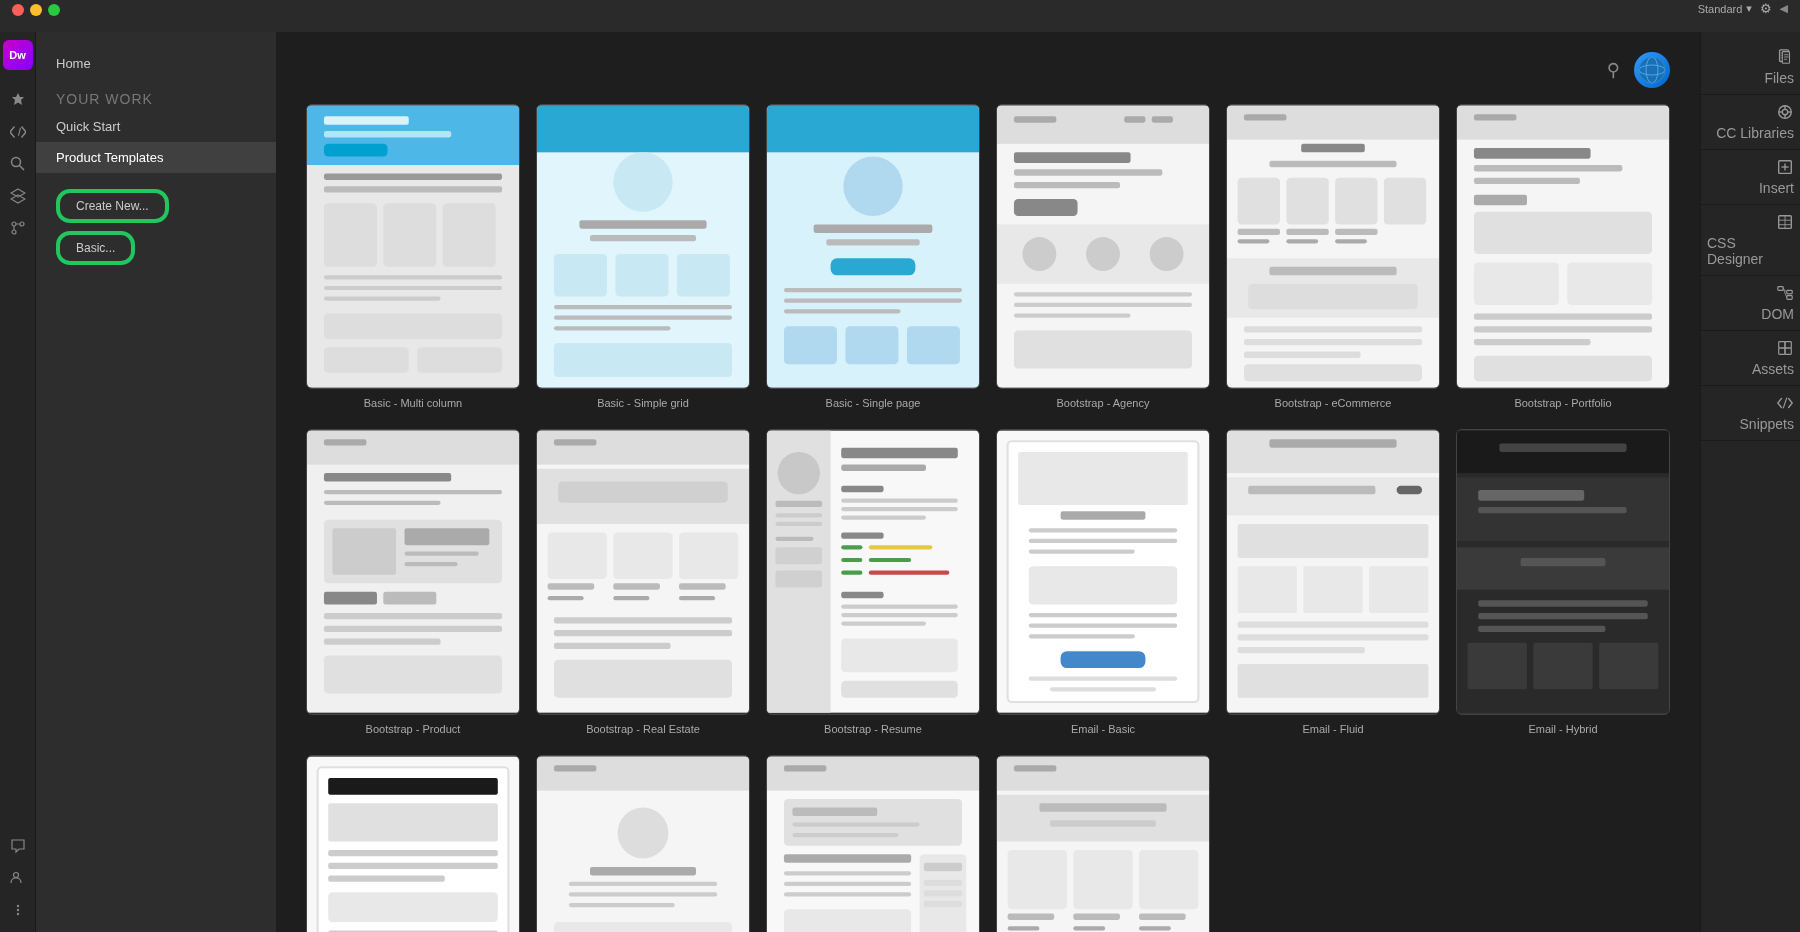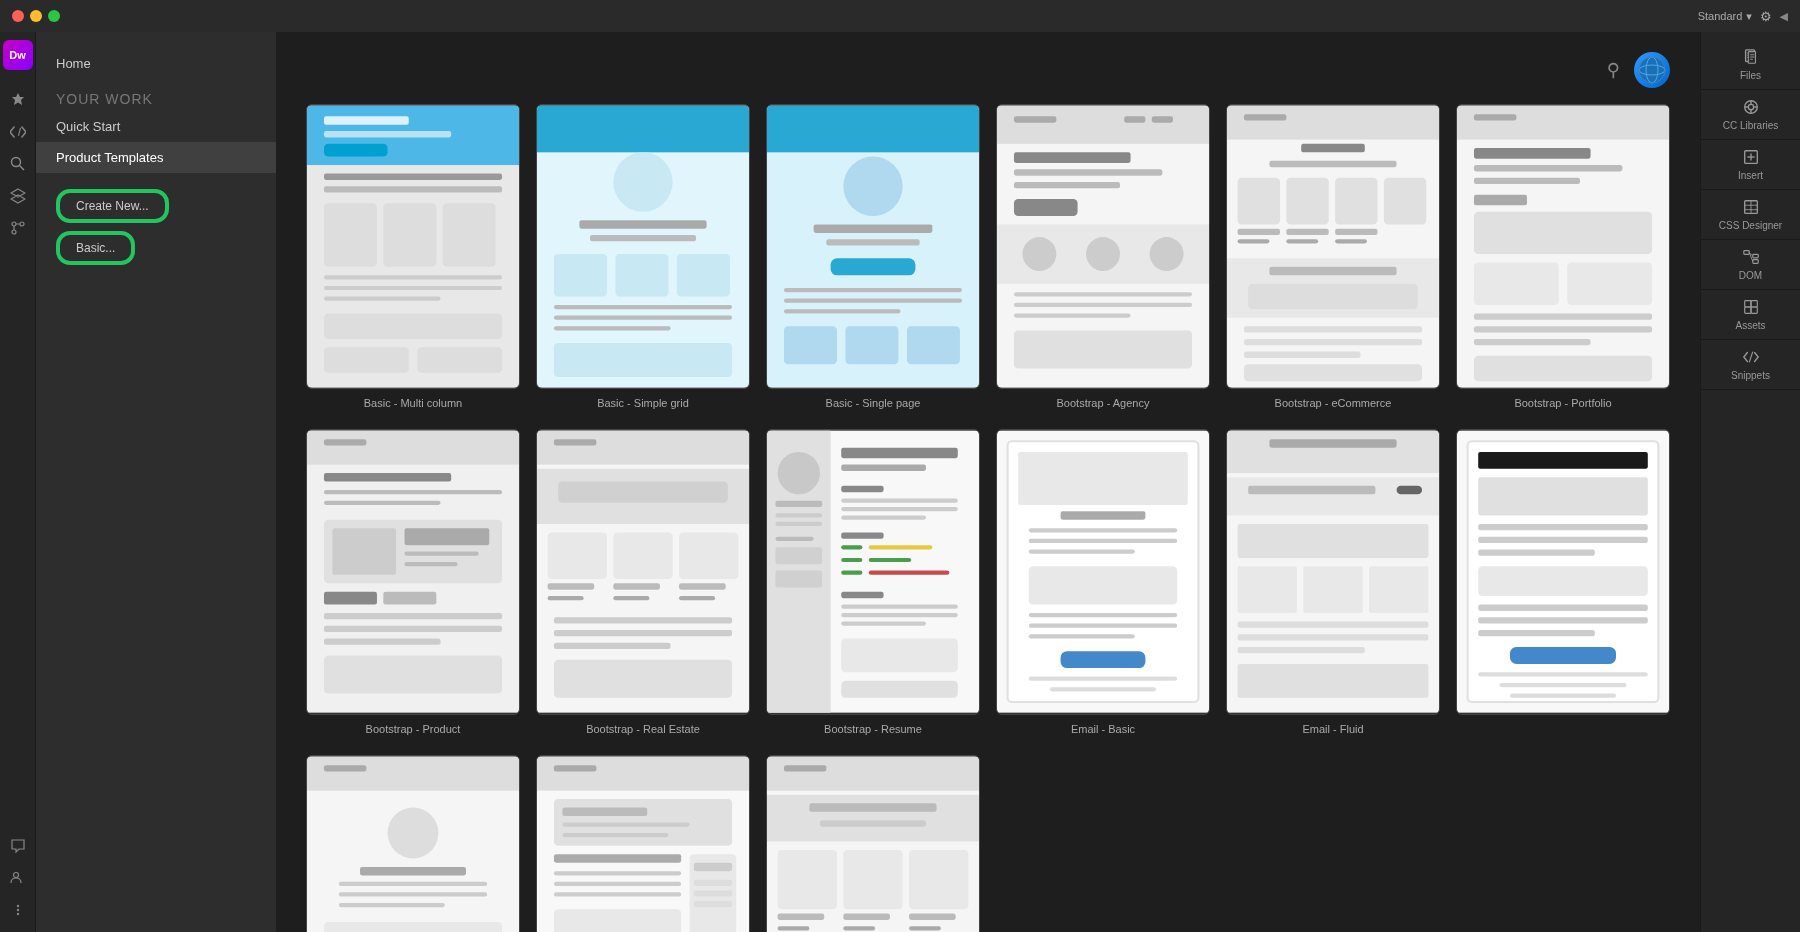--- a/index.html
+++ b/index.html
@@ -13,21 +13,21 @@
       overflow: hidden;
       display: flex;
       flex-direction: column;
     }
 
     
     .titlebar {
       height: 28px;
       background: #2a2a2a;
       display: flex;
-      align-items: center;
+      align-items: flex-end;
       padding: 16px 12px;
       -webkit-app-region: drag;
       flex-shrink: 0;
       position: relative;
     }
     .traffic-lights {
       display: flex;
       gap: 6px;
       align-items: center;
     }
@@ -152,25 +152,25 @@
       background: #252525;
       flex-shrink: 0;
       border-left: 1px solid #1a1a1a;
       display: flex;
       flex-direction: column;
       padding: 8px 0;
     }
     .right-panel-item {
       display: flex;
       flex-direction: column;
-      align-items: center;
+      align-items: flex-end;
       padding: 8px 6px;
       cursor: pointer;
       color: #999;
-      font-size: 10px;
+      font-size: 14px;
       gap: 4px;
       border-bottom: 1px solid #1a1a1a;
     }
     .right-panel-item svg { width: 18px; height: 18px; fill: currentColor; }
     .avatar {
       width: 36px;
       height: 36px;
       border-radius: 50%;
       background: linear-gradient(135deg, #3399ff, #0066cc);
       display: flex;
@@ -559,20 +559,39 @@
     <rect x="67" y="64" width="28" height="22" rx="1" fill="#e8e8e8"></rect>
     <rect x="5" y="90" width="90" height="3" rx="1" fill="#ddd"></rect>
     <rect x="5" y="96" width="90" height="3" rx="1" fill="#ddd"></rect>
     <rect x="5" y="102" width="60" height="3" rx="1" fill="#ddd"></rect>
     <rect x="5" y="110" width="90" height="16" rx="1" fill="#e0e0e0"></rect>
   </svg></div>
           <div class="template-label">Email - Fluid</div>
         </div>
         <div class="template-card">
           <div class="template-thumb"><svg viewBox="0 0 100 133" xmlns="http://www.w3.org/2000/svg" class="thumb-svg">
+    <rect width="100" height="133" fill="#2a2a2a"></rect>
+    <rect x="0" y="0" width="100" height="20" fill="#1a1a1a"></rect>
+    <rect x="20" y="6" width="60" height="4" rx="1" fill="#444"></rect>
+    <rect x="0" y="22" width="100" height="30" fill="#333"></rect>
+    <rect x="10" y="28" width="50" height="5" rx="1" fill="#666"></rect>
+    <rect x="10" y="36" width="70" height="3" rx="1" fill="#555"></rect>
+    <rect x="0" y="55" width="100" height="20" fill="#3a3a3a"></rect>
+    <rect x="30" y="60" width="40" height="4" rx="1" fill="#555"></rect>
+    <rect x="10" y="80" width="80" height="3" rx="1" fill="#555"></rect>
+    <rect x="10" y="86" width="80" height="3" rx="1" fill="#555"></rect>
+    <rect x="10" y="92" width="60" height="3" rx="1" fill="#555"></rect>
+    <rect x="5" y="100" width="28" height="22" rx="1" fill="#3a3a3a"></rect>
+    <rect x="36" y="100" width="28" height="22" rx="1" fill="#3a3a3a"></rect>
+    <rect x="67" y="100" width="28" height="22" rx="1" fill="#3a3a3a"></rect>
+  </svg></div>
+          <div class="template-label">Email - Hybrid</div>
+        </div>
+        <div class="template-card">
+          <div class="template-thumb"><svg viewBox="0 0 100 133" xmlns="http://www.w3.org/2000/svg" class="thumb-svg">
     <rect width="100" height="133" fill="#f8f8f8"></rect>
     <rect x="5" y="5" width="90" height="123" rx="2" fill="white" stroke="#e0e0e0" stroke-width="1"></rect>
     <rect x="10" y="10" width="80" height="8" rx="1" fill="#1a1a1a"></rect>
     <rect x="10" y="22" width="80" height="18" rx="1" fill="#e0e0e0"></rect>
     <rect x="10" y="44" width="80" height="3" rx="1" fill="#ccc"></rect>
     <rect x="10" y="50" width="80" height="3" rx="1" fill="#ccc"></rect>
     <rect x="10" y="56" width="55" height="3" rx="1" fill="#ccc"></rect>
     <rect x="10" y="64" width="80" height="14" rx="2" fill="#e8e8e8"></rect>
     <rect x="10" y="82" width="80" height="3" rx="1" fill="#ccc"></rect>
     <rect x="10" y="88" width="80" height="3" rx="1" fill="#ccc"></rect>

